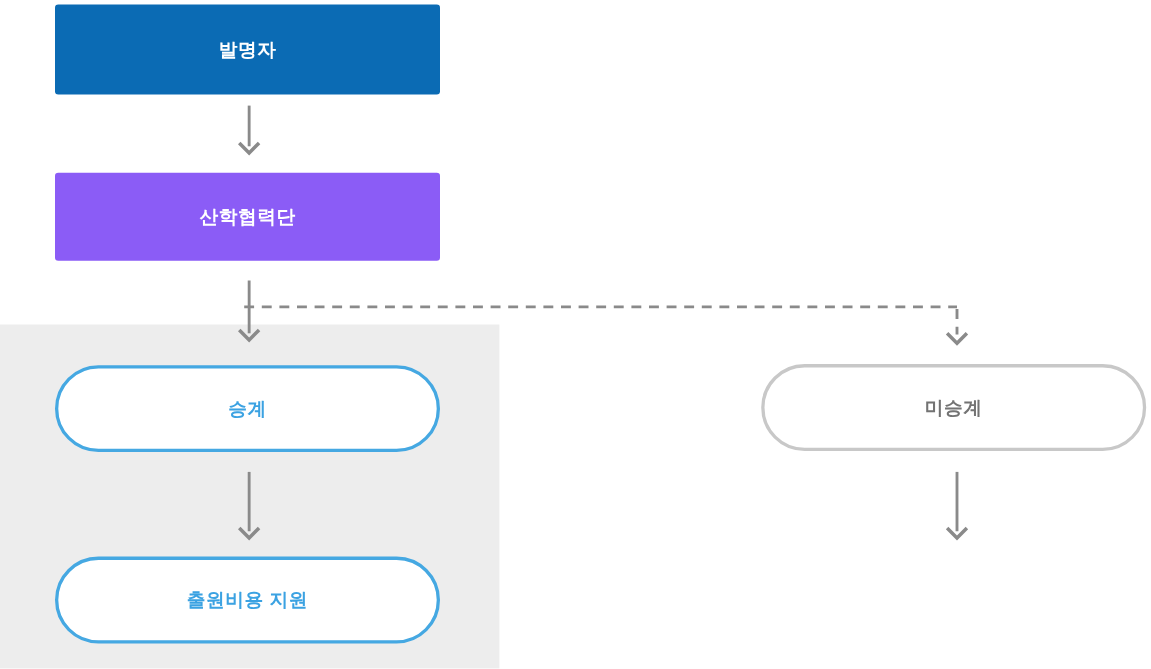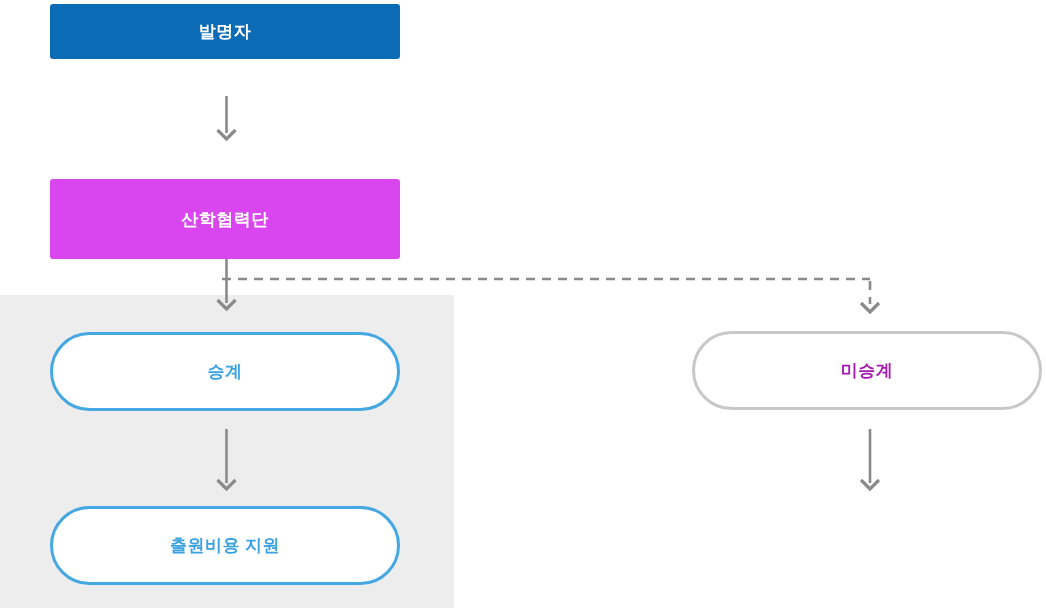--- a/index.html
+++ b/index.html
@@ -35,38 +35,38 @@
     font-size: 17px;
     letter-spacing: 0.5px;
   }
   .box {
     left: 50px;
     width: 350px;
     border-radius: 3px;
     color: #ffffff;
     font-weight: 700;
   }
-  .box-primary   { top: 4px;   height: 55px; background: #0b6bb4; }
-  .box-secondary { top: 157px; height: 80px; background: #d946ef; margin-top: 22px; }
+  .box-primary   { top: 4px;   height: 82px; background: #0b6bb4; }
+  .box-secondary { top: 157px; height: 80px; background: #8b5cf6; }
   .pill {
     width: 350px;
     height: 79px;
     background: #ffffff;
     border-radius: 40px;
     font-weight: 600;
   }
   .pill-blue {
     left: 50px;
     border: 3px solid #45a8e2;
     color: #3ba2e2;
   }
   .pill-gray {
     left: 692px;
     border: 3px solid #c8c8c8;
-    color: #a21caf;
+    color: #737373;
   }
   .pill-succession     { top: 332px; }
   .pill-cost-support   { top: 506px; }
   .pill-non-succession { top: 331px; }
   .pill-free-invention { top: 506px; }
 </style>
 </head>
 <body>
 
 <div class="stage">

